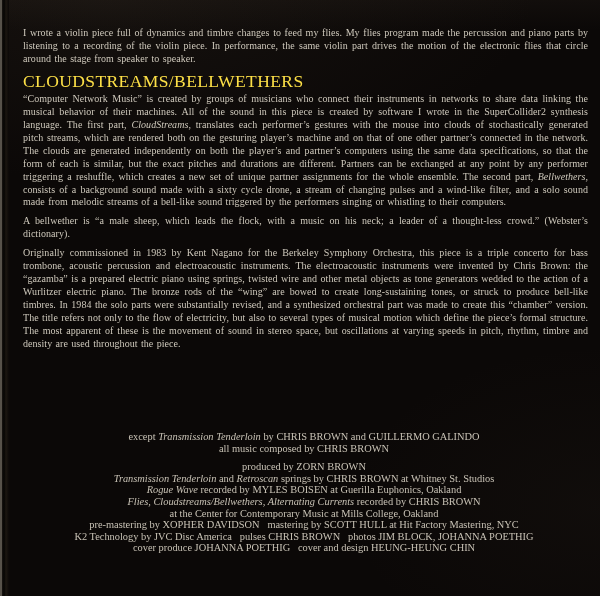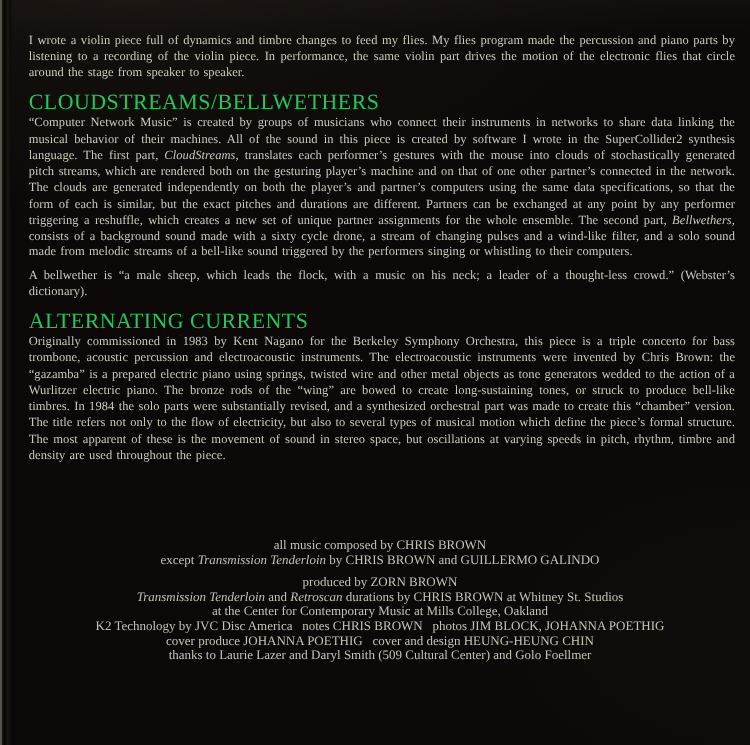--- a/index.html
+++ b/index.html
@@ -19,21 +19,21 @@
     position:absolute; left:0; top:0; bottom:0; width:9px;
     background:linear-gradient(90deg,#57524a 0px,#57524a 2px,#191511 2px,#050403 4px,#1b1610 6px,#0b0807 9px);
   }
   .content { position:absolute; left:23px; right:12px; top:27px; color:#cfc9bc; }
   p.body {
     margin:0 0 6px 0; font-size:10px; line-height:12.95px;
     text-align:justify; letter-spacing:0.05px; word-spacing:0.8px;
   }
   h2.heading {
     margin:1px 0 2px 0; font-size:17.5px; line-height:19px;
-    font-weight:normal; color:#22c55e; letter-spacing:0.4px;
+    font-weight:normal; color:#fde047; letter-spacing:0.4px;
   }
   .credits {
     position:absolute; left:20px; right:12px; top:431px;
     text-align:center; color:#c8c2b5; font-size:10.4px;
   }
   .credit-block { margin:0 0 7px 0; }
   .credit-line { line-height:11.6px; white-space:pre-wrap; }
 </style>
 </head>
 <body>
@@ -41,31 +41,32 @@
 <div class="page">
   <div class="edge-left"></div>
 
   <div class="content">
     <p class="body"><span>I wrote a violin piece full of dynamics and timbre changes to feed my flies. My flies program made the percussion and piano parts by listening to a recording of the violin piece. In performance, the same violin part drives the motion of the electronic flies that circle around the stage from speaker to speaker.</span></p>
 
     <h2 class="heading">CLOUDSTREAMS/BELLWETHERS</h2>
     <p class="body"><span>“Computer Network Music” is created by groups of musicians who connect their instruments in networks to share data linking the musical behavior of their machines. All of the sound in this piece is created by software I wrote in the SuperCollider2 synthesis language. The first part, </span><i>CloudStreams</i><span>, translates each performer’s gestures with the mouse into clouds of stochastically generated pitch streams, which are rendered both on the gesturing player’s machine and on that of one other partner’s connected in the network. The clouds are generated independently on both the player’s and partner’s computers using the same data specifications, so that the form of each is similar, but the exact pitches and durations are different. Partners can be exchanged at any point by any performer triggering a reshuffle, which creates a new set of unique partner assignments for the whole ensemble. The second part, </span><i>Bellwethers</i><span>, consists of a background sound made with a sixty cycle drone, a stream of changing pulses and a wind-like filter, and a solo sound made from melodic streams of a bell-like sound triggered by the performers singing or whistling to their computers.</span></p>
     <p class="body"><span>A bellwether is “a male sheep, which leads the flock, with a music on his neck; a leader of a thought-less crowd.” (Webster’s dictionary).</span></p>
 
-    <h2 class="heading">ALTERNATING CURRENTS</h2>
     <p class="body"><span>Originally commissioned in 1983 by Kent Nagano for the Berkeley Symphony Orchestra, this piece is a triple concerto for bass trombone, acoustic percussion and electroacoustic instruments. The electroacoustic instruments were invented by Chris Brown: the “gazamba” is a prepared electric piano using springs, twisted wire and other metal objects as tone generators wedded to the action of a Wurlitzer electric piano. The bronze rods of the “wing” are bowed to create long-sustaining tones, or struck to produce bell-like timbres. In 1984 the solo parts were substantially revised, and a synthesized orchestral part was made to create this “chamber” version. The title refers not only to the flow of electricity, but also to several types of musical motion which define the piece’s formal structure. The most apparent of these is the movement of sound in stereo space, but oscillations at varying speeds in pitch, rhythm, timbre and density are used throughout the piece.</span></p>
   </div>
 
   <div class="credits">
     <div class="credit-block">
+        <div class="credit-line"><span>except </span><i>Transmission Tenderloin</i><span> by CHRIS BROWN and GUILLERMO GALINDO</span></div>
         <div class="credit-line"><span>all music composed by CHRIS BROWN</span></div>
-        <div class="credit-line"><span>except </span><i>Transmission Tenderloin</i><span> by CHRIS BROWN and GUILLERMO GALINDO</span></div>
       </div>
     <div class="credit-block">
         <div class="credit-line"><span>produced by ZORN BROWN</span></div>
-        <div class="credit-line"><i>Transmission Tenderloin</i><span> and </span><i>Retroscan</i><span> durations by CHRIS BROWN at Whitney St. Studios</span></div>
+        <div class="credit-line"><i>Transmission Tenderloin</i><span> and </span><i>Retroscan</i><span> springs by CHRIS BROWN at Whitney St. Studios</span></div>
+        <div class="credit-line"><i>Rogue Wave</i><span> recorded by MYLES BOISEN at Guerilla Euphonics, Oakland</span></div>
+        <div class="credit-line"><i>Flies, Cloudstreams/Bellwethers, Alternating Currents</i><span> recorded by CHRIS BROWN</span></div>
         <div class="credit-line"><span>at the Center for Contemporary Music at Mills College, Oakland</span></div>
-        <div class="credit-line"><span>K2 Technology by JVC Disc America   notes CHRIS BROWN   photos JIM BLOCK, JOHANNA POETHIG</span></div>
+        <div class="credit-line"><span>pre-mastering by XOPHER DAVIDSON   mastering by SCOTT HULL at Hit Factory Mastering, NYC</span></div>
+        <div class="credit-line"><span>K2 Technology by JVC Disc America   pulses CHRIS BROWN   photos JIM BLOCK, JOHANNA POETHIG</span></div>
         <div class="credit-line"><span>cover produce JOHANNA POETHIG   cover and design HEUNG-HEUNG CHIN</span></div>
-        <div class="credit-line"><span>thanks to Laurie Lazer and Daryl Smith (509 Cultural Center) and Golo Foellmer</span></div>
       </div>
   </div>
 </div>
 
 </body></html>

